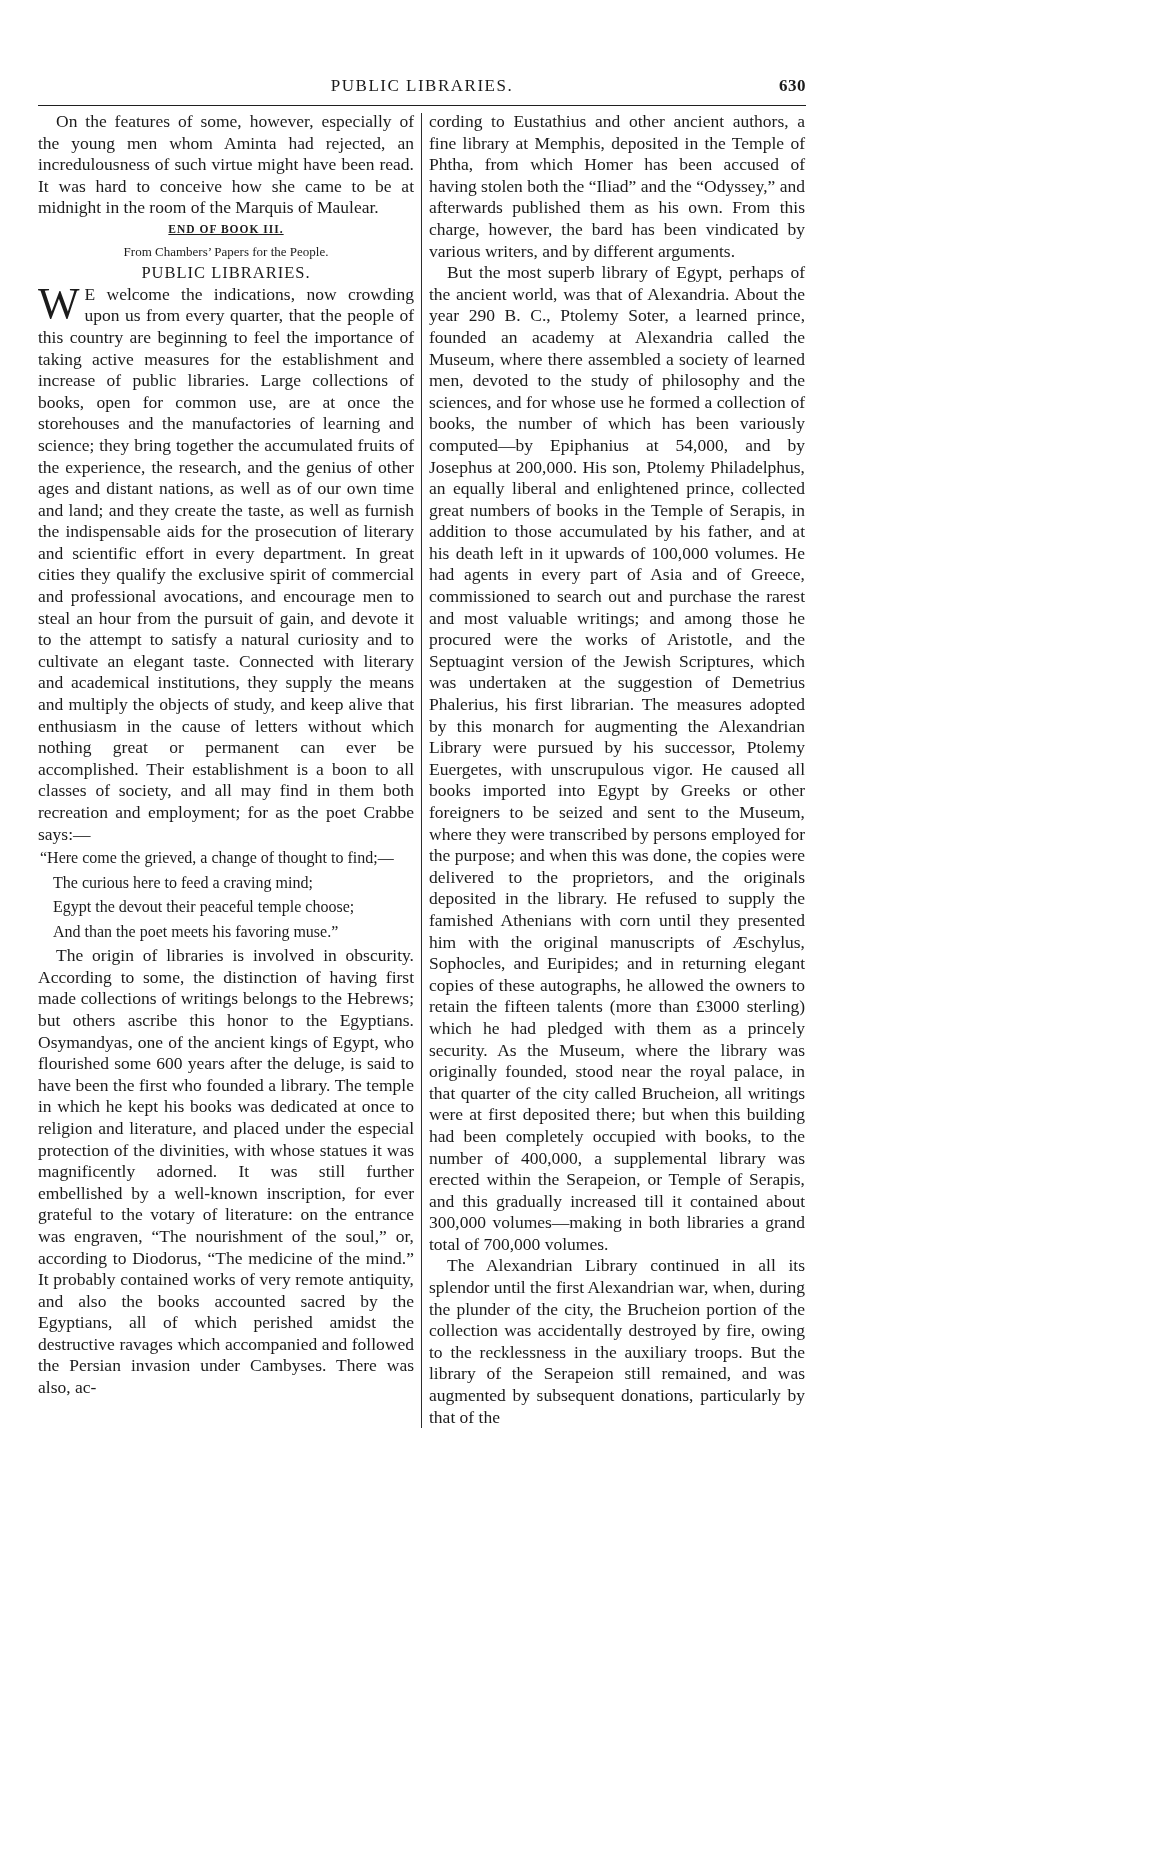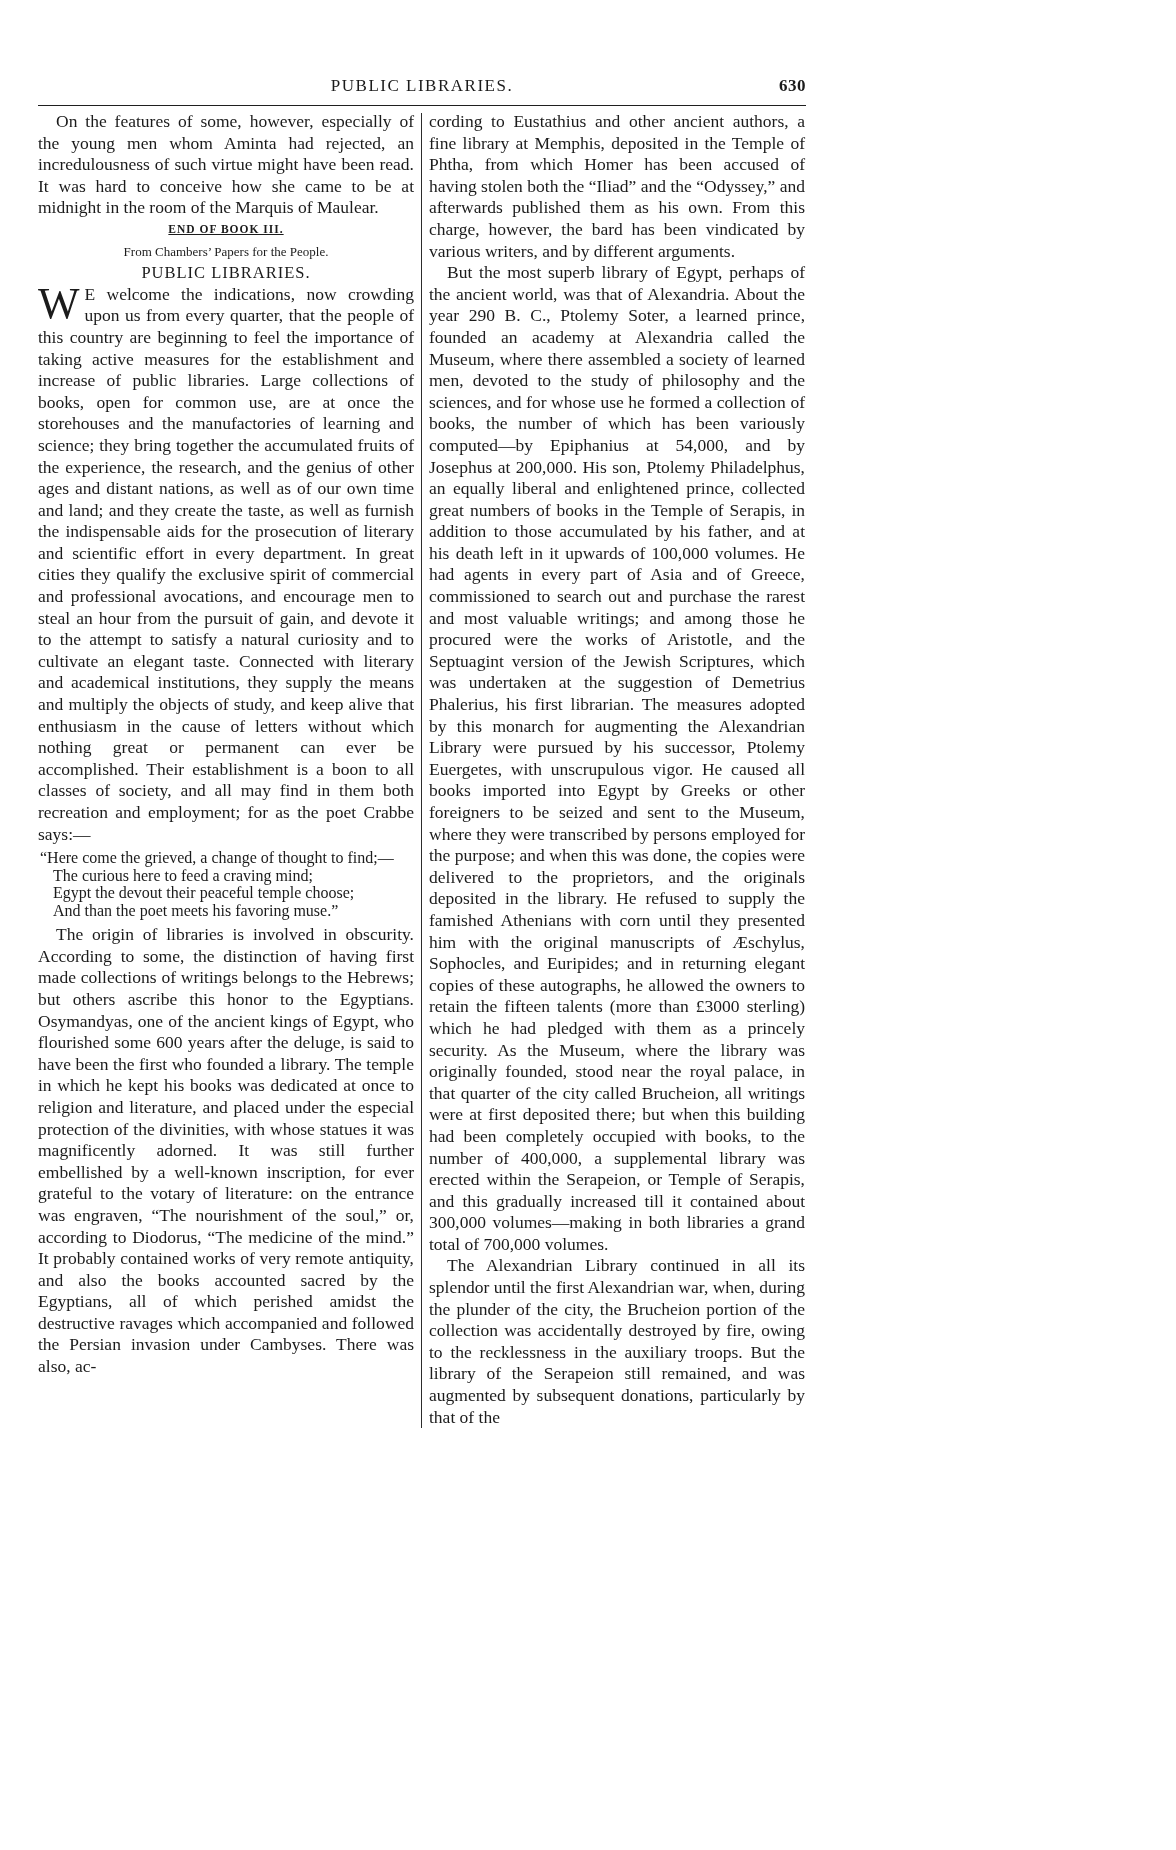--- a/index.html
+++ b/index.html
@@ -82,21 +82,21 @@
     line-height: 38px;
     height: 41px;
     padding: 1px 5px 0 0;
   }
   .verse {
     font-size: 16px;
     line-height: 17.5px;
     text-align: left;
     margin: 4px 0 5px 2px;
   }
-  .verse-line.indented { padding-left: 13px; }
+  .verse-line.indented { padding-left: 13px; margin-top: 7px; }
 </style>
 </head>
 <body>
 
 <div class="page-content">
 
   <div class="running-head">
     <span class="running-title">PUBLIC LIBRARIES.</span>
     <span class="page-number">630</span>
   </div>

